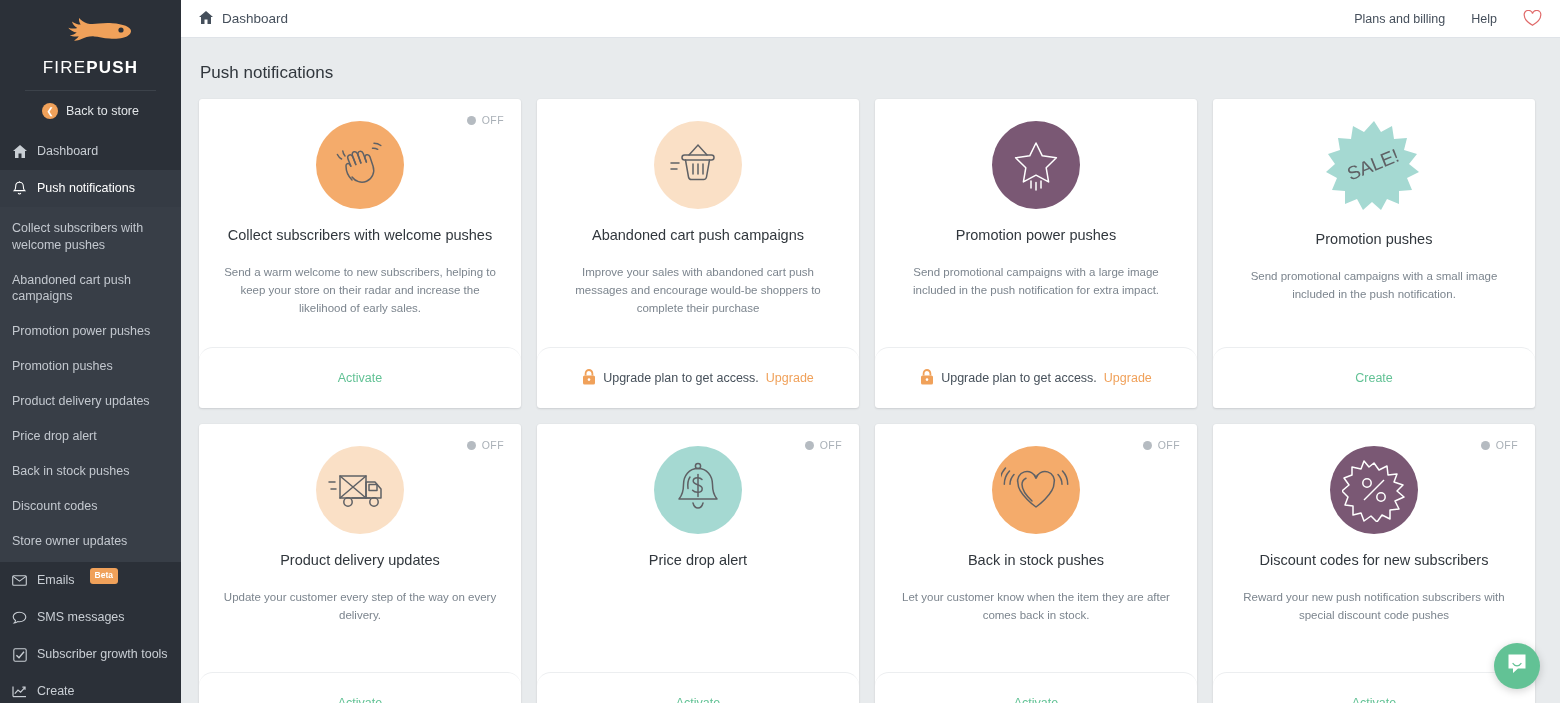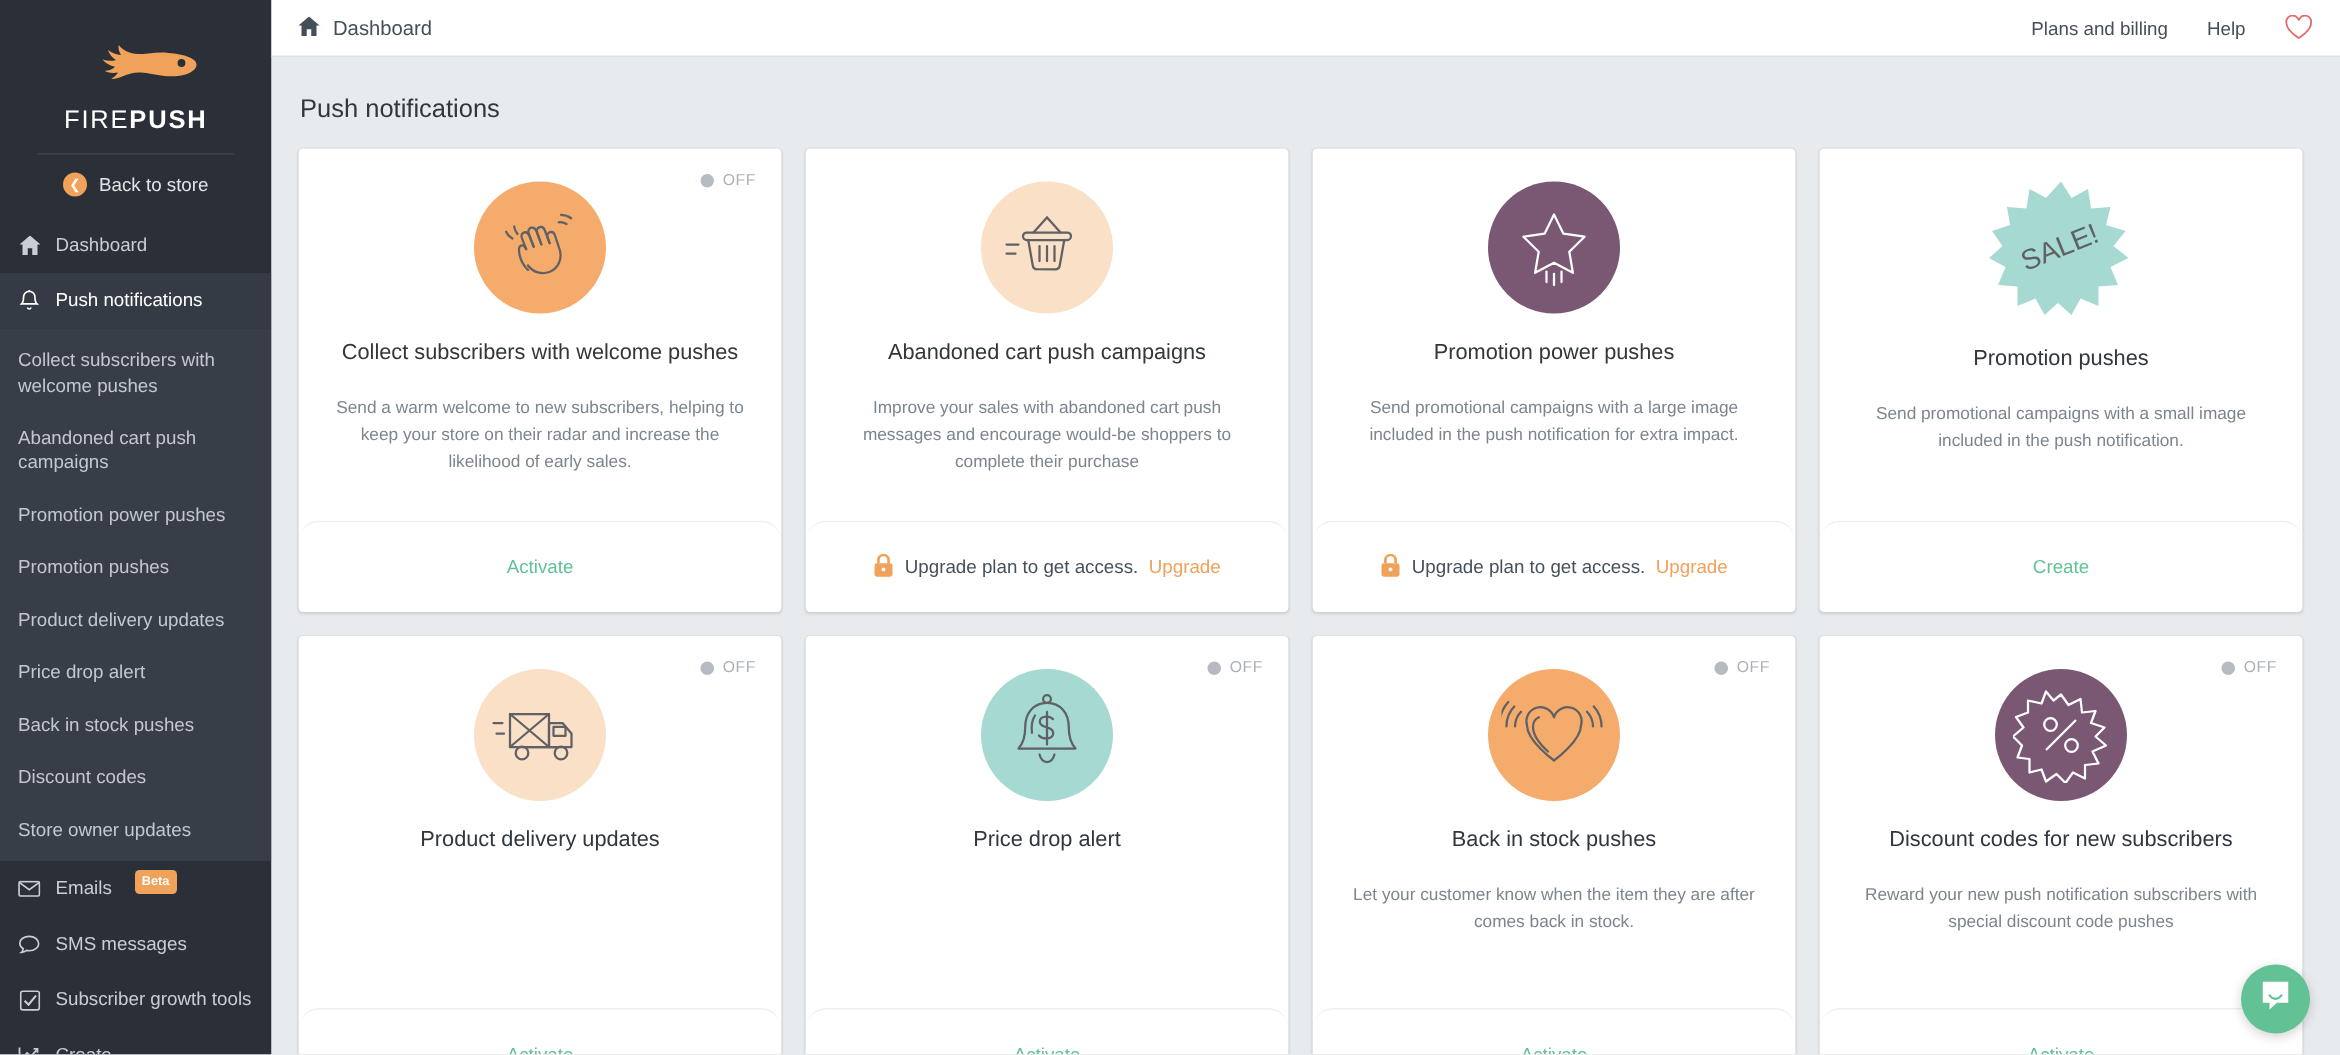--- a/index.html
+++ b/index.html
@@ -12,21 +12,21 @@
   .app { display: flex; width: 1560px; height: 703px; }
 
   
   .sidebar {
     width: 181px; min-width: 181px; height: 703px;
     background: #2b3038;
     color: #c9ced4;
     overflow: hidden;
     position: relative;
   }
-  .brand { padding: 24px 0 0; text-align: center; }
+  .brand { padding: 12px 0 0; text-align: center; }
   .rocket { height: 42px; display: flex; align-items: center; justify-content: center; }
   .brand-name {
     font-size: 17px; letter-spacing: 1.2px; margin-top: 4px;
     color: #ffffff; font-weight: 300;
   }
   .brand-name b { font-weight: 700; }
   .brand-rule { height: 1px; background: #3c424a; margin: 12px 25px 0; }
   .back-to-store {
     display: flex; align-items: center; justify-content: center;
     gap: 8px; padding: 12px 0 14px; font-size: 12.5px; color: #e2e5e8;
@@ -346,20 +346,21 @@
                 <path d="M13 12l26 22M39 12L13 34"></path>
                 <path d="M39 18h9l6 7v9h-15z"></path>
                 <rect x="42" y="20.5" width="8" height="6"></rect>
                 <circle cx="21" cy="38" r="4.2"></circle>
                 <circle cx="47" cy="38" r="4.2"></circle>
                 <path d="M39 34h4M25 34h18"></path>
                 <path d="M8 18H2M9 25H4"></path>
               </svg>
             </div>
             <div class="card-title">Product delivery updates</div>
+            <div class="card-desc">Update your customer every step of the way on every delivery.</div>
           </div>
           <div class="card-foot">
             <span class="link-green">Activate</span>
           </div>
         </div>
 
         <div class="card">
           <div class="card-body">
             <div class="toggle-off">
               <span class="dot"></span>

